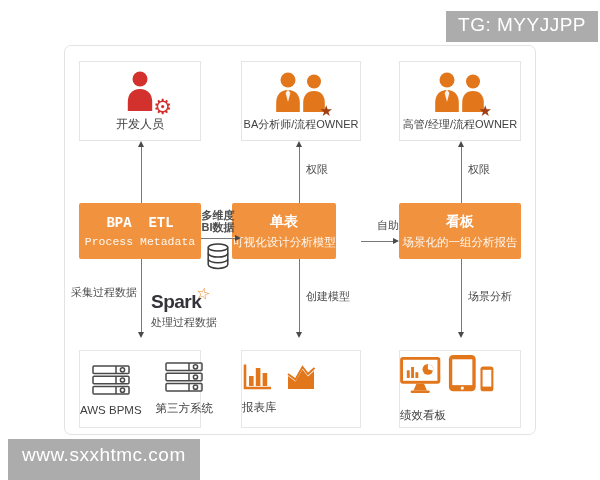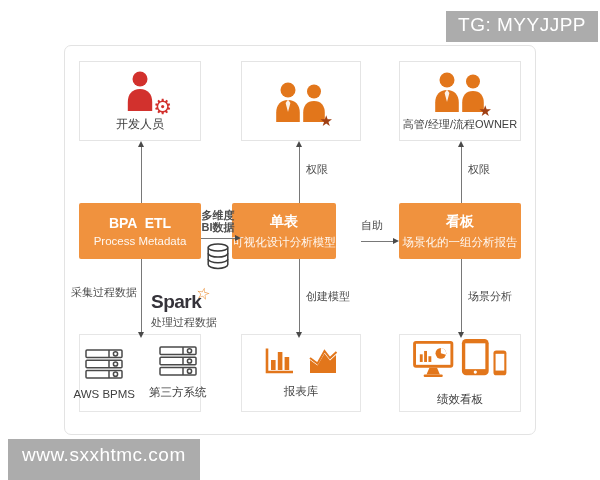--- a/index.html
+++ b/index.html
@@ -29,29 +29,29 @@
   }
   .actor-label{font-size:12px;color:#3F3F3F;white-space:nowrap;margin-top:5px;}
   .actor-label.small{font-size:11px;}
   .actor-icon{position:relative;height:42px;display:flex;align-items:flex-end;}
   .gear-glyph{position:absolute;right:-17px;bottom:-6px;font-size:21px;color:#D2312D;line-height:1;}
   .star-glyph{position:absolute;right:-5px;bottom:-6px;font-size:15px;color:#A04014;line-height:1;}
 
   .stage-box{
     position:absolute;top:157px;height:56px;background:#F0923E;border-radius:2px;
     display:flex;flex-direction:column;align-items:center;justify-content:center;
-    gap:4px;box-sizing:border-box;
+    gap:4px;box-sizing:border-box;font-family:Liberation Mono, monospace;
   }
   .stage-title{font-size:14px;font-weight:bold;color:#ffffff;white-space:pre;}
   .stage-sub{font-size:11.5px;color:rgba(255,255,255,.93);white-space:nowrap;}
 
   .system-box{
-    position:absolute;top:288px;height:78px;background:#fff;
+    position:absolute;top:304px;height:78px;background:#fff;
     border:1px solid #E6E6E6;display:flex;flex-direction:column;
-    align-items:center;justify-content:center;box-sizing:border-box;
+    align-items:flex-start;justify-content:center;box-sizing:border-box;
   }
   .sys-label{font-size:11.5px;color:#3F3F3F;white-space:nowrap;margin-top:9px;}
   .icon-row{display:flex;align-items:flex-end;gap:14px;}
   .sys-col{display:flex;flex-direction:column;align-items:center;}
 
   
   .vline{position:absolute;width:1px;background:#787878;}
   .hline{position:absolute;height:1px;background:#787878;}
   .ah-up{position:absolute;width:0;height:0;border-left:3.5px solid transparent;border-right:3.5px solid transparent;border-bottom:6px solid #4A4A4A;}
   .ah-down{position:absolute;width:0;height:0;border-left:3.5px solid transparent;border-right:3.5px solid transparent;border-top:6px solid #4A4A4A;}
@@ -86,20 +86,21 @@
     <div class="actor-icon">
       <svg width="54" height="40" viewBox="0 0 54 40">
         <circle cx="14" cy="8" r="7.5" fill="#E2761B"></circle>
         <path d="M14 18 C6.4 18 2.2 23.3 2.2 30.5 V40 H25.8 V30.5 C25.8 23.3 21.6 18 14 18 Z" fill="#E2761B"></path>
         <path d="M14 17.5 L16.4 21 L14 30 L11.6 21 Z" fill="#ffffff" opacity="0.9"></path>
         <circle cx="40" cy="9.5" r="7" fill="#E2761B"></circle>
         <path d="M40 19 C33 19 29.2 23.8 29.2 30.5 V40 H50.8 V30.5 C50.8 23.8 47 19 40 19 Z" fill="#E2761B"></path>
       </svg>
       <span class="star-glyph">★</span>
     </div>
+    <div class="actor-label small">BA分析师/流程OWNER</div>
   </div>
 
   <div class="actor-box" style="left:334px;width:122px;">
     <div class="actor-icon">
       <svg width="54" height="40" viewBox="0 0 54 40">
         <circle cx="14" cy="8" r="7.5" fill="#E2761B"></circle>
         <path d="M14 18 C6.4 18 2.2 23.3 2.2 30.5 V40 H25.8 V30.5 C25.8 23.3 21.6 18 14 18 Z" fill="#E2761B"></path>
         <path d="M14 17.5 L16.4 21 L14 30 L11.6 21 Z" fill="#ffffff" opacity="0.9"></path>
         <circle cx="40" cy="9.5" r="7" fill="#E2761B"></circle>
         <path d="M40 19 C33 19 29.2 23.8 29.2 30.5 V40 H50.8 V30.5 C50.8 23.8 47 19 40 19 Z" fill="#E2761B"></path>
@@ -223,21 +224,21 @@
   </div>
   <div class="hline" style="left:136px;top:192px;width:34px;"></div>
   <div class="ah-right abs" style="left:170px;top:188.5px;"></div>
   <svg class="abs" style="left:142px;top:197px;" width="22" height="27" viewBox="0 0 22 27">
     <path d="M1.2 4.5 V21.5 C1.2 23.6 5.6 25.5 11 25.5 C16.4 25.5 20.8 23.6 20.8 21.5 V4.5" fill="#ffffff" stroke="#3A3A3A" stroke-width="1.5"></path>
     <ellipse cx="11" cy="4.5" rx="9.8" ry="3.6" fill="#ffffff" stroke="#3A3A3A" stroke-width="1.5"></ellipse>
     <path d="M1.2 10.2 C1.2 12.3 5.6 14.1 11 14.1 C16.4 14.1 20.8 12.3 20.8 10.2" fill="none" stroke="#3A3A3A" stroke-width="1.5"></path>
     <path d="M1.2 15.9 C1.2 18 5.6 19.8 11 19.8 C16.4 19.8 20.8 18 20.8 15.9" fill="none" stroke="#3A3A3A" stroke-width="1.5"></path>
   </svg>
 
-  <div class="edge-label center" style="left:288px;top:172px;width:38px;">自助</div>
+  <div class="edge-label center" style="left:304px;top:172px;width:38px;">自助</div>
   <div class="hline" style="left:296px;top:195px;width:32px;"></div>
   <div class="ah-right abs" style="left:328px;top:191.5px;"></div>
 
   <div class="edge-label" style="left:-2px;top:239px;width:74px;text-align:right;">采集过程数据</div>
   <div class="spark">
     <span>Spark</span><span class="spark-star">☆</span>
   </div>
   <div class="edge-label" style="left:86px;top:269px;">处理过程数据</div>
 
 </div>

